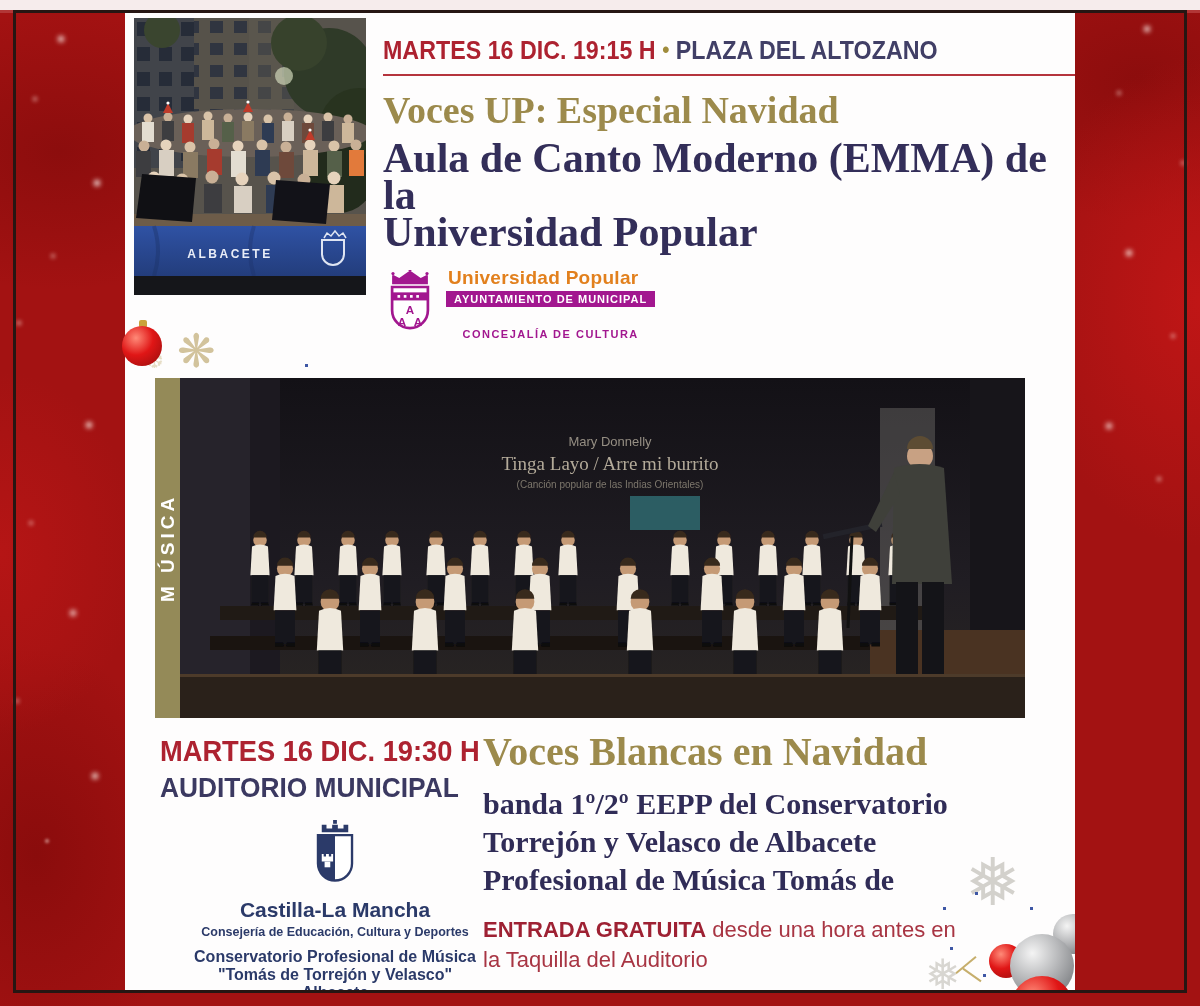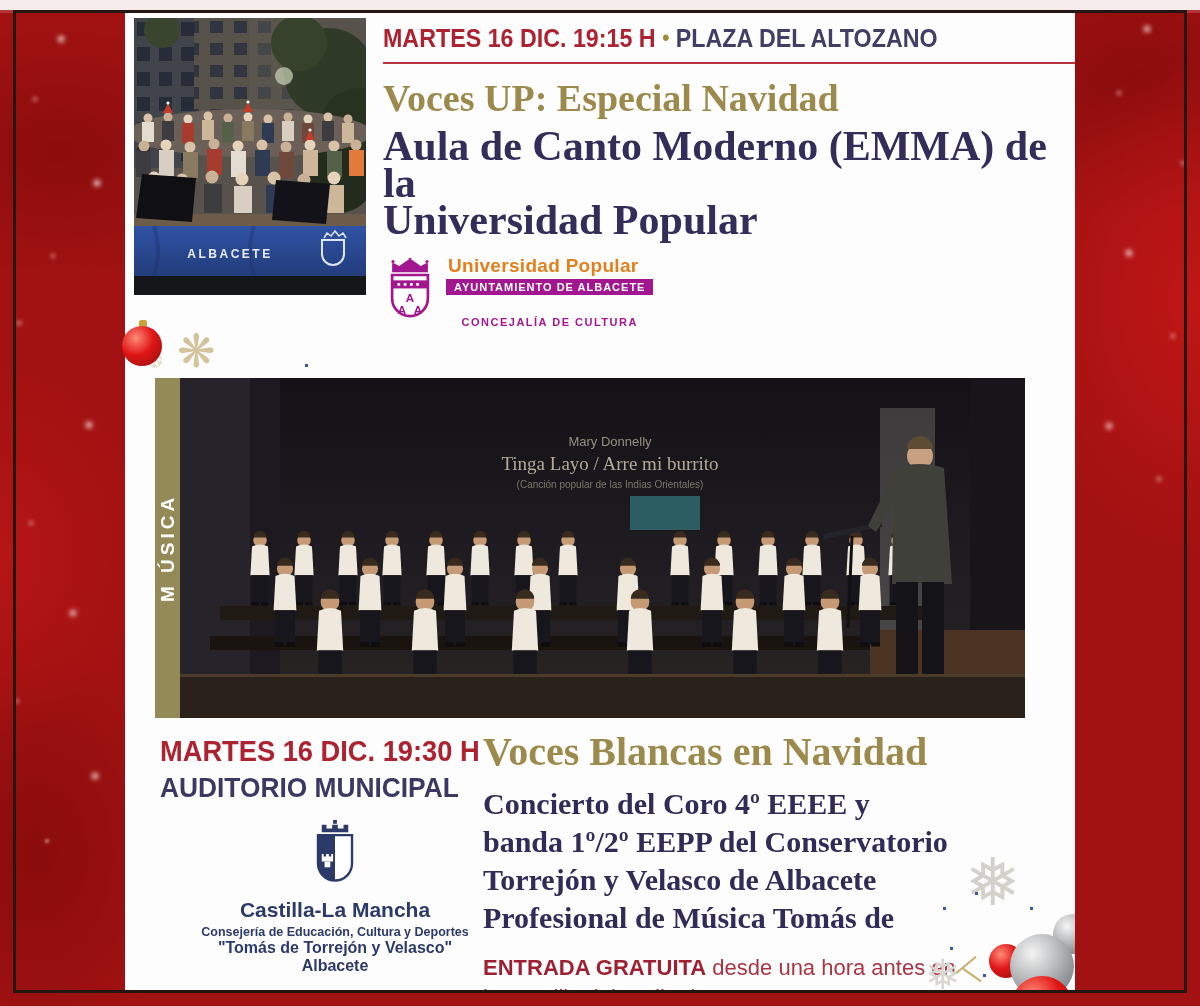--- a/index.html
+++ b/index.html
@@ -37,21 +37,21 @@
   
   .page { left:125px; top:12px; width:950px; height:981px; background:#fefdfd; z-index:2; overflow:hidden; }
 
   
   .photo-card { left:9px; top:6px; width:232px; }
   .photo-header { height:30px; background:var(--bar-gold,#998c59); color:#fff; font-weight:bold;
     font-size:17px; letter-spacing:1.5px; text-align:center; line-height:30px; }
   .top-photo { display:block; width:232px; height:277px; }
 
   
-  .top-right { left:258px; top:12px; width:692px; }
+  .top-right { left:258px; top:24px; width:692px; }
   .event-header { border-bottom:2px solid #b5343d; padding-bottom:9px; white-space:nowrap; }
   .hdr-inner { display:inline-block; transform:scaleX(.93); transform-origin:left; font-weight:bold; font-size:25px; }
   .dt { color:var(--accent-red,#ad2230); }
   .bullet { color:#a08c3c; padding:0 7px; font-size:22px; vertical-align:2px; }
   .venue { color:#413f66; }
   .ev-title { font-family:"Liberation Serif", serif; font-weight:bold; font-size:38px;
     color:var(--accent-gold,#9c8a4c); margin-top:12px; }
   .ev-sub { font-family:Liberation Serif, serif; font-weight:600; font-size:42px; line-height:37px;
     color:#332e59; margin-top:8px; }
   .up-logo { margin-top:16px; display:flex; gap:9px; align-items:center; }
@@ -249,21 +249,21 @@
         <rect x="16" y="28" width="3" height="3" fill="#fff"></rect>
           <rect x="23" y="28" width="3" height="3" fill="#fff"></rect>
         <rect x="30" y="28" width="3" height="3" fill="#fff"></rect>
           <rect x="37" y="28" width="3" height="3" fill="#fff"></rect>
         <text x="30" y="49" font-size="13" font-weight="bold" fill="#a2178f" text-anchor="middle" font-family="Liberation Sans, sans-serif">A</text>
         <text x="21" y="63" font-size="13" font-weight="bold" fill="#a2178f" text-anchor="middle" font-family="Liberation Sans, sans-serif">A</text>
         <text x="39" y="63" font-size="13" font-weight="bold" fill="#a2178f" text-anchor="middle" font-family="Liberation Sans, sans-serif">A</text>
       </svg>
       <div class="up-lines">
         <div class="up-name">Universidad Popular</div>
-        <div class="up-bar">AYUNTAMIENTO DE ALBACETE</div>
+        <div class="up-bar">AYUNTAMIENTO DE MUNICIPAL</div>
         <div class="up-sub">CONCEJALÍA DE CULTURA</div>
       </div>
     </div>
   </div>
 
   <span class="abs snowflake snow-gold1">❋</span>
   <span class="abs snowflake snow-gold2">❆</span>
   <span class="abs dot-blue" style="left:180px; top:352px;"></span>
 
   <section class="abs stage-wrap">
@@ -362,29 +362,29 @@
           </defs>
         <path d="M14,13 v-8 h5 v4 h6 v-4 h6 v4 h6 v-4 h5 v8 z" fill="#2b3a69"></path>
         <rect x="26" y="0" width="4" height="4" fill="#2b3a69"></rect>
         <path d="M10,16 h36 v30 a18,18 0 0 1 -36,0 Z" fill="#fff" stroke="#2b3a69" stroke-width="2.5"></path>
         <rect x="10" y="14" width="18" height="54" clip-path="url(#shclip)" fill="#2b3a69"></rect>
         <path d="M14,44 v-8 h2 v2.5 h2.5 v-2.5 h3 v2.5 h2.5 v-2.5 h2 v8 z" fill="#fff"></path>
         <rect x="17" y="44" width="6" height="6" fill="#fff"></rect>
       </svg>
       <div class="clm-region">Castilla-La Mancha</div>
       <div class="clm-dep">Consejería de Educación, Cultura y Deportes</div>
+      <div class="clm-c1">Conservatorio Profesional de Música</div>
       <div class="clm-c2">"Tomás de Torrejón y Velasco"</div>
       <div class="clm-c3">Albacete</div>
     </div>
   </div>
 
   <div class="abs b-right">
     <h1 class="b-title">Voces Blancas en Navidad</h1>
     <div class="b-desc">
-      <div>Concierto del Coro 4º EEEE y</div>
       <div>banda 1º/2º EEPP del Conservatorio</div>
       <div>Torrejón y Velasco de Albacete</div>
       <div>Profesional de Música Tomás de</div>
     </div>
     <p class="ticket">
       <strong>ENTRADA GRATUITA</strong><span> desde una hora antes en</span><br>
       <span>la Taquilla del Auditorio</span>
     </p>
   </div>
 

